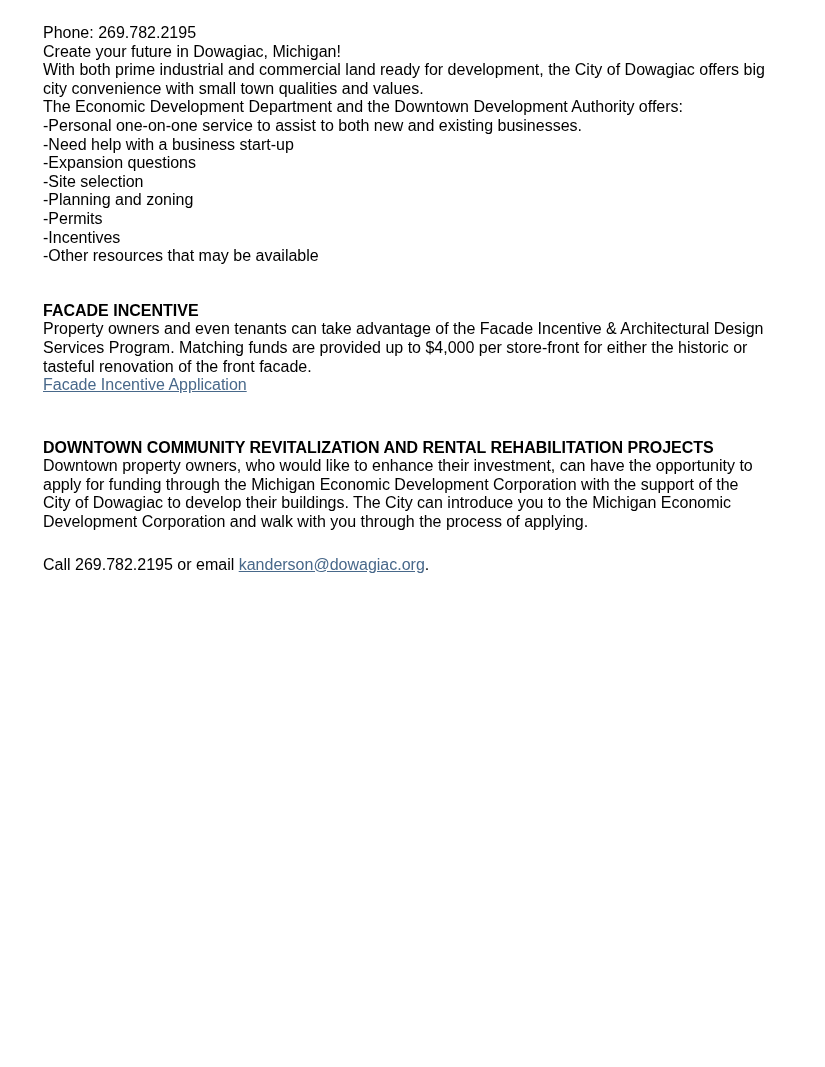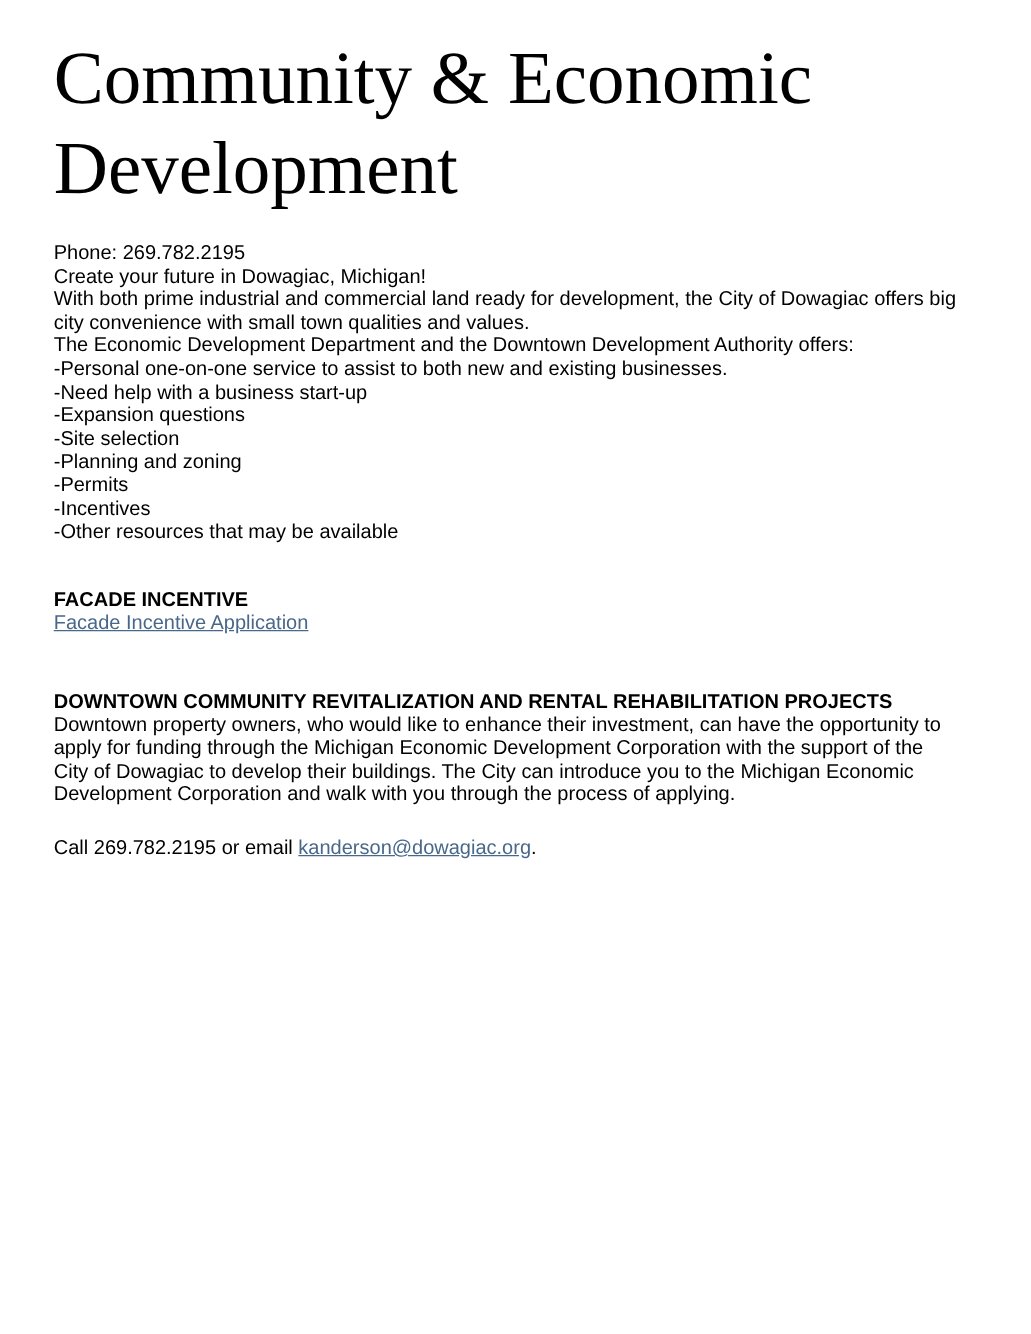--- a/index.html
+++ b/index.html
@@ -59,21 +59,20 @@
     text-decoration: underline;
     cursor: pointer;
   }
 </style>
 </head>
 <body>
 
 <div class="page">
   <div class="content">
 
-    <h1 class="title">Community &amp; Economic Development</h1>
 
 
     <div class="block b-phone">
       <div class="line">Phone: 269.782.2195</div>
     </div>
 
     <div class="block b-intro">
       <div class="lines">Create your future in Dowagiac, Michigan!
 With both prime industrial and commercial land ready for development, the City of Dowagiac offers big
 city convenience with small town qualities and values.</div>
@@ -87,20 +86,23 @@
 -Site selection
 -Planning and zoning
 -Permits
 -Incentives
 -Other resources that may be available</div>
     </div>
 
 
     <div class="block b-facade">
       <div class="heading">FACADE INCENTIVE</div>
+      <div class="lines">Property owners and even tenants can take advantage of the Facade Incentive &amp; Architectural Design
+Services Program. Matching funds are provided up to $4,000 per store-front for either the historic or
+tasteful renovation of the front facade.</div>
       <div class="line"><a class="link" href="#">Facade Incentive Application</a></div>
     </div>
 
     <div class="block b-downtown">
       <div class="heading">DOWNTOWN COMMUNITY REVITALIZATION AND RENTAL REHABILITATION PROJECTS</div>
       <div class="lines">Downtown property owners, who would like to enhance their investment, can have the opportunity to
 apply for funding through the Michigan Economic Development Corporation with the support of the
 City of Dowagiac to develop their buildings. The City can introduce you to the Michigan Economic
 Development Corporation and walk with you through the process of applying.</div>
     </div>

